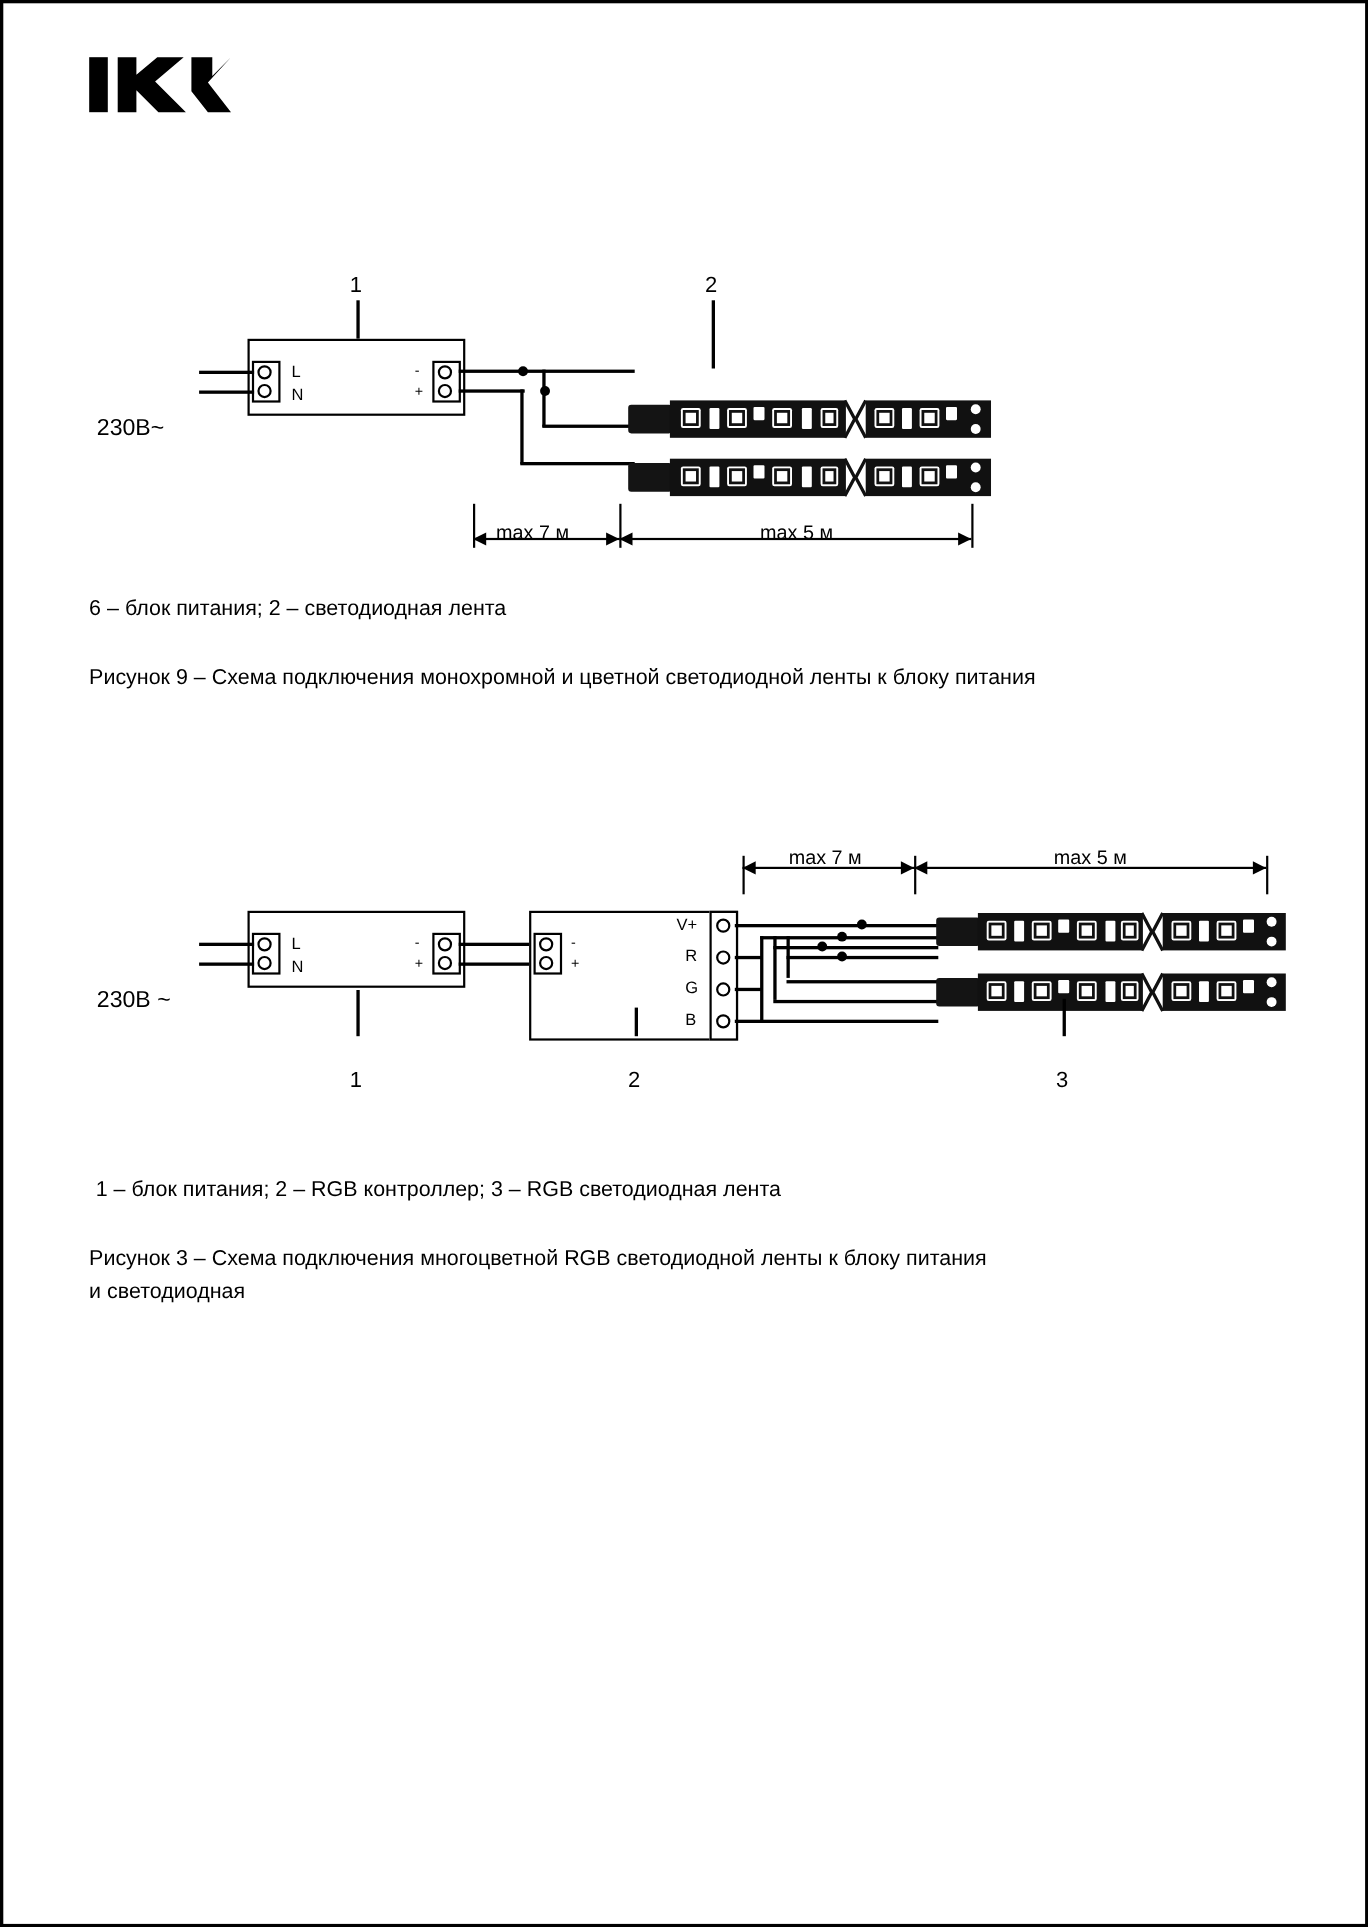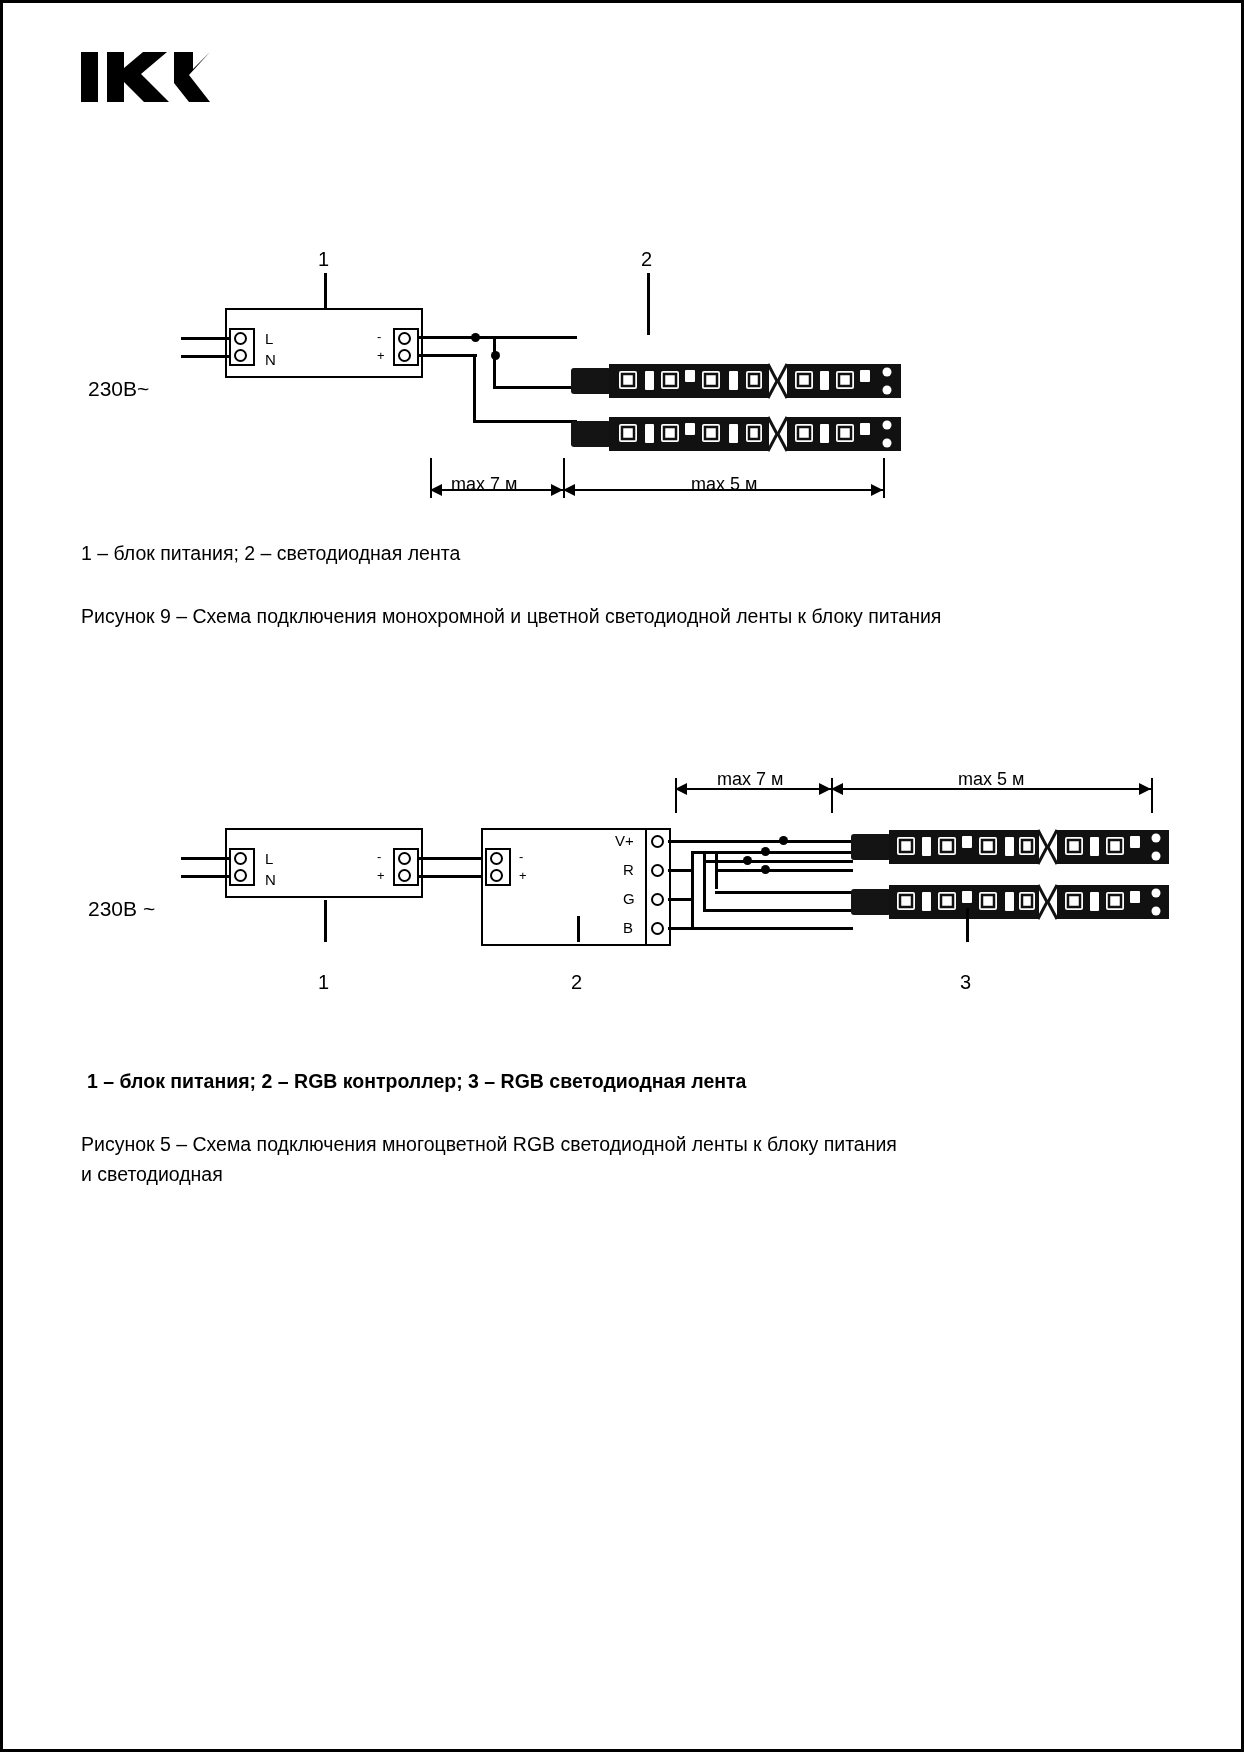--- a/index.html
+++ b/index.html
@@ -230,21 +230,21 @@
     <div class="arrowhead ah-left" style="left:427px; top:481px;"></div>
     <div class="arrowhead ah-right" style="left:548px; top:481px;"></div>
     <div class="txt" style="left:448px; top:468px; font-size:18px;">max 7 м</div>
 
     <div class="tick" style="left:880px; top:455px; height:40px;"></div>
     <div class="arrowline" style="left:560px; top:486px; width:320px;"></div>
     <div class="arrowhead ah-left" style="left:560px; top:481px;"></div>
     <div class="arrowhead ah-right" style="left:868px; top:481px;"></div>
     <div class="txt" style="left:688px; top:468px; font-size:18px;">max 5 м</div>
 
-    <div class="cap" style="left:78px; top:535px;">1 – блок питания; 2 – светодиодная лента</div>
+    <div class="cap" style="left:78px; top:535px;">6 – блок питания; 2 – светодиодная лента</div>
     <div class="cap" style="left:78px; top:598px;">Рисунок 9 – Схема подключения монохромной и цветной светодиодной ленты к блоку питания</div>
   </div>
 
   <div>
 
     <div class="tick" style="left:672px; top:775px; height:35px;"></div>
     <div class="tick" style="left:828px; top:775px; height:35px;"></div>
     <div class="tick" style="left:1148px; top:775px; height:35px;"></div>
     <div class="arrowline" style="left:672px; top:785px; width:156px;"></div>
     <div class="arrowhead ah-left" style="left:672px; top:780px;"></div>
@@ -385,18 +385,18 @@
       </svg>
     </div>
 
     <div class="line vl" style="left:321px; top:897px; height:42px;"></div>
     <div class="txt num" style="left:315px; top:966px;">1</div>
     <div class="line vl" style="left:574px; top:913px; height:26px;"></div>
     <div class="txt num" style="left:568px; top:966px;">2</div>
     <div class="line vl" style="left:963px; top:905px; height:34px;"></div>
     <div class="txt num" style="left:957px; top:966px;">3</div>
 
-    <div class="cap" style="left:84px; top:1063px;font-weight:bold;">1 – блок питания; 2 – RGB контроллер; 3 – RGB светодиодная лента</div>
-    <div class="cap" style="left:78px; top:1126px;">Рисунок 5 – Схема подключения многоцветной RGB светодиодной ленты к блоку питания</div>
+    <div class="cap" style="left:84px; top:1063px;">1 – блок питания; 2 – RGB контроллер; 3 – RGB светодиодная лента</div>
+    <div class="cap" style="left:78px; top:1126px;">Рисунок 3 – Схема подключения многоцветной RGB светодиодной ленты к блоку питания</div>
     <div class="cap" style="left:78px; top:1156px;">и светодиодная</div>
   </div>
 
 </div>
 
 </body></html>

